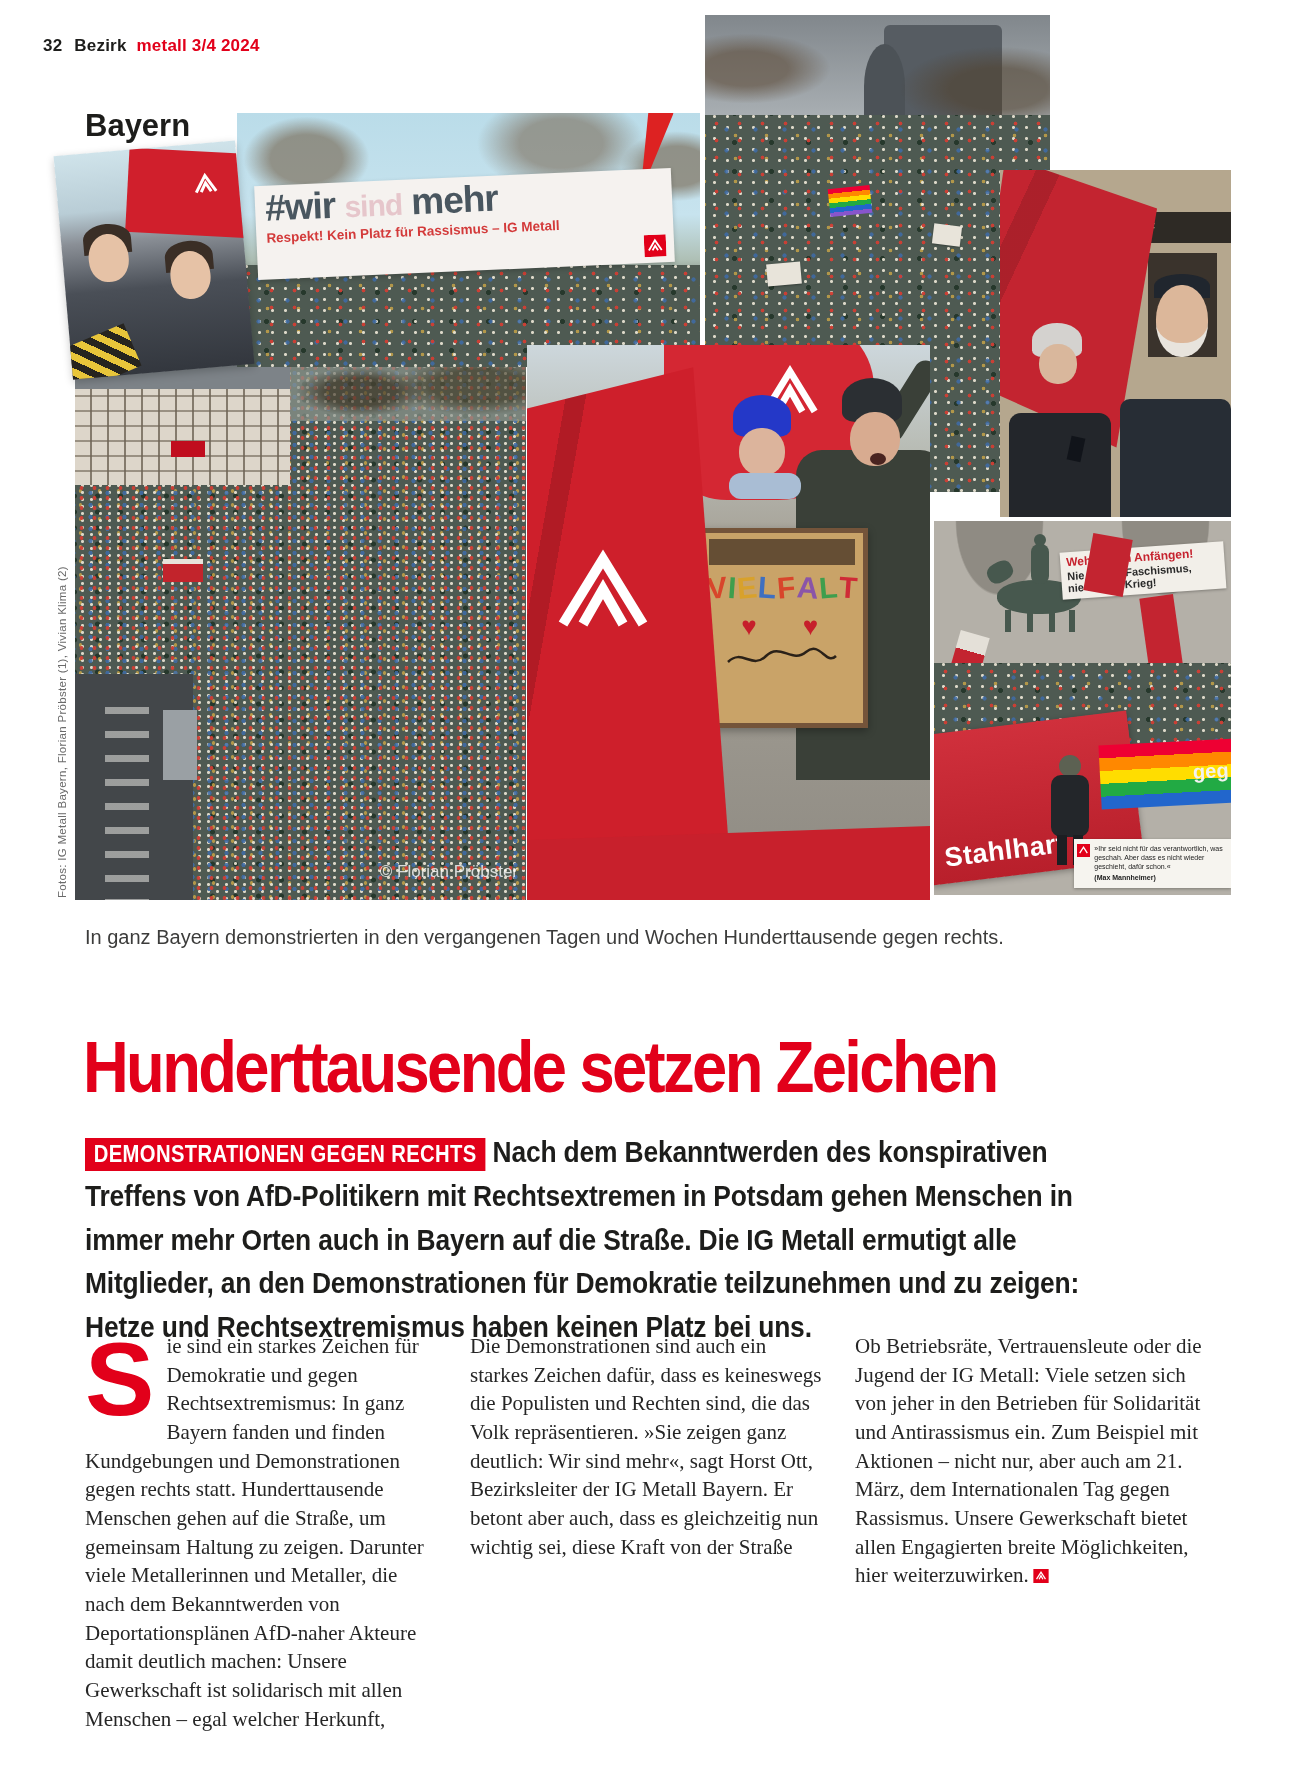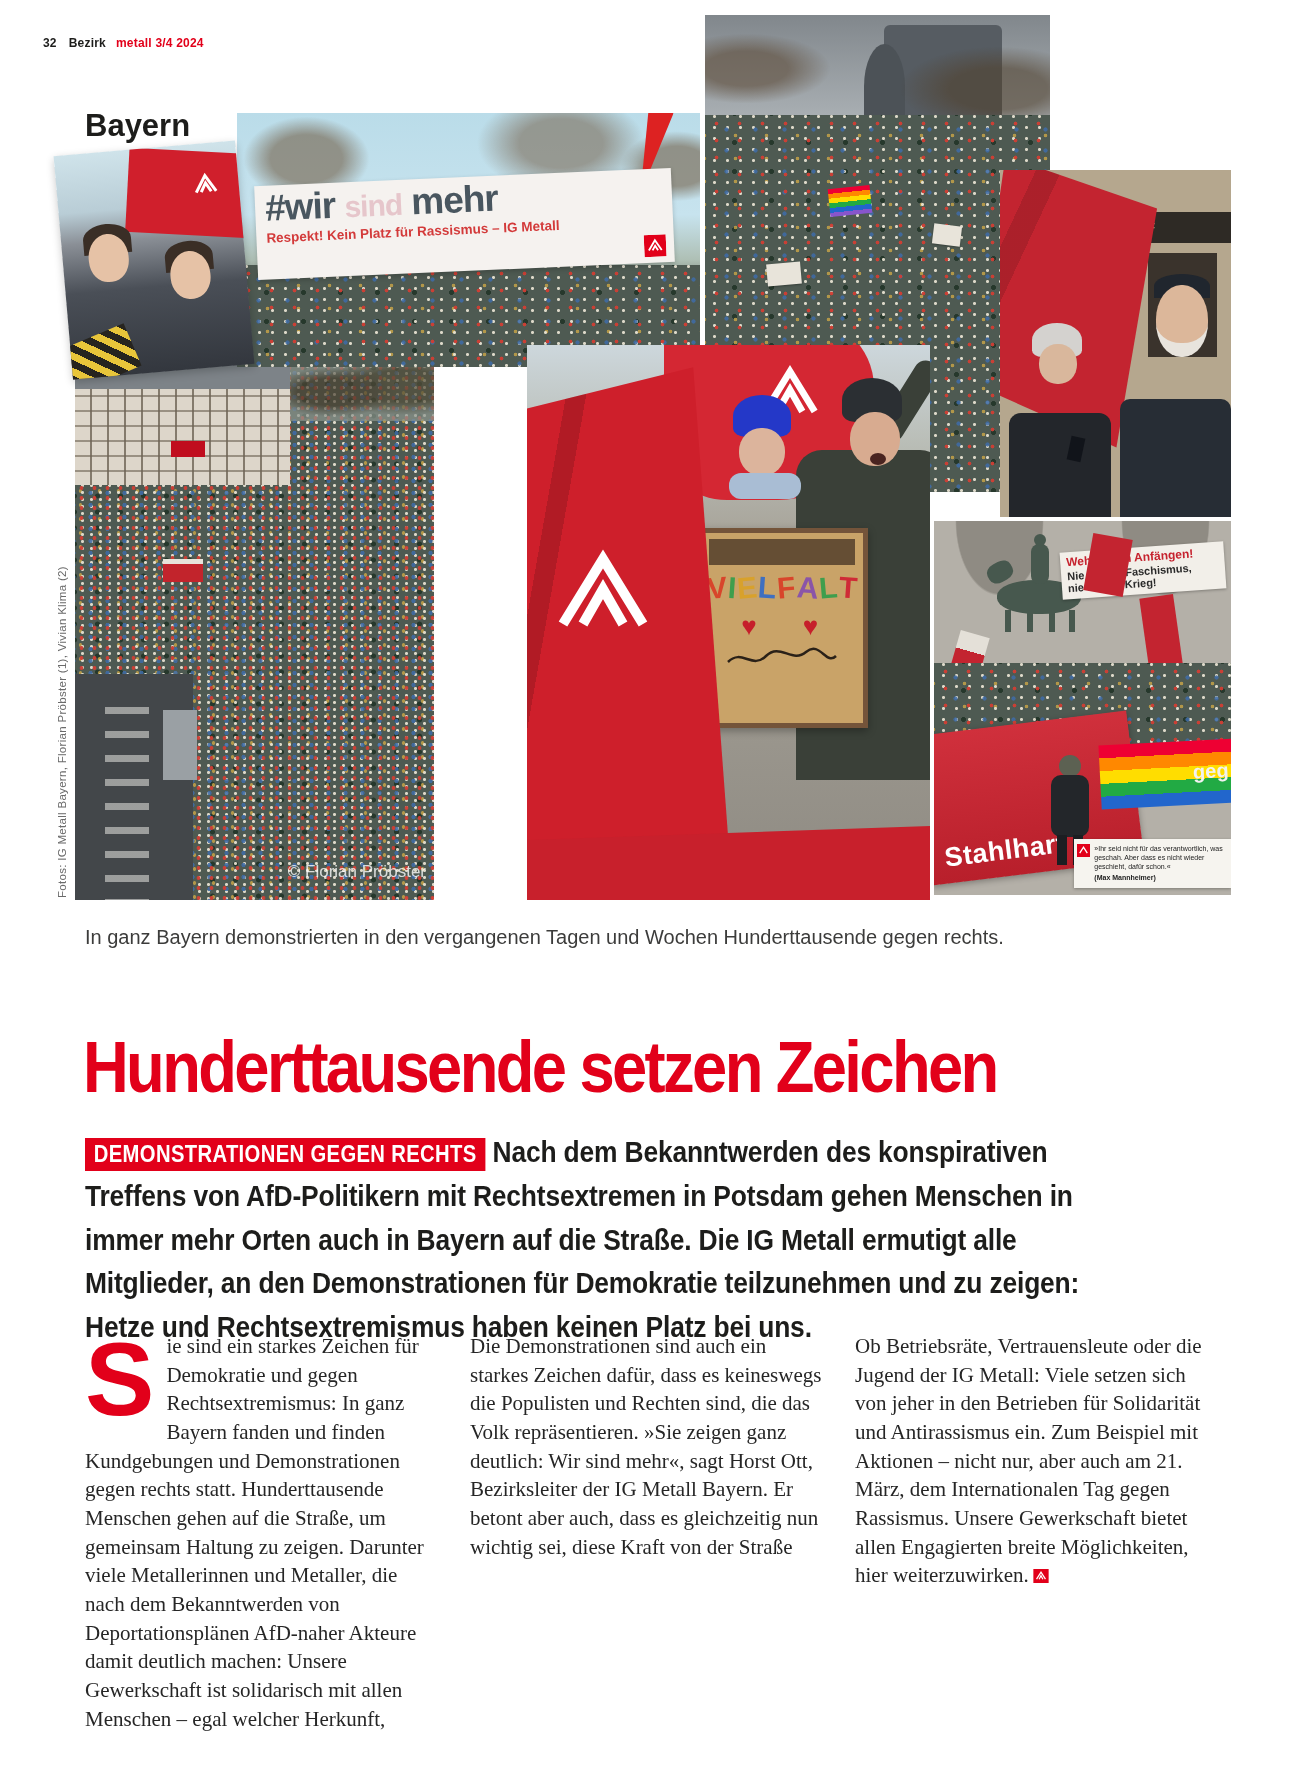--- a/index.html
+++ b/index.html
@@ -5,21 +5,21 @@
   html,body{margin:0;padding:0}
   body{
     width:1299px;height:1783px;position:relative;overflow:hidden;
     background:#ffffff;color:#1d1d1b;
     font-family:"Liberation Sans",sans-serif;
     -webkit-font-smoothing:antialiased;
   }
   .photo{position:absolute;overflow:hidden;background:#888}
 
   
-  .folio{position:absolute;left:43px;top:36px;font-size:12px;font-weight:700;letter-spacing:.2px}
+  .folio{position:absolute;left:43px;top:36px;font-size:17px;font-weight:700;letter-spacing:.2px}
   .folio .issue{color:#e2001a;margin-left:10px}
   .folio .section{margin-left:12px}
   .region{position:absolute;left:85px;top:108px;font-size:31px;font-weight:700}
   .caption{position:absolute;left:85px;top:926px;width:1100px;font-size:20px;color:#3c3c3b}
   .credit-vert{
     position:absolute;left:56px;top:498px;height:400px;
     writing-mode:vertical-rl;transform:rotate(180deg);
     font-size:11.5px;color:#6a6a6a;letter-spacing:.3px;white-space:nowrap;
   }
 
@@ -126,21 +126,21 @@
   #ph-couple .man-head{position:absolute;right:10%;top:33%;width:52px;height:58px;border-radius:48%;
       background:#dcb79a;border-bottom:14px solid #e8e4dd}
   #ph-couple .man-cap{position:absolute;right:9%;top:30%;width:56px;height:24px;border-radius:50% 50% 0 0;background:#20262e}
   #ph-couple .man-body{position:absolute;right:0;bottom:0;width:48%;height:34%;background:#272d35;border-radius:10px 10px 0 0}
   #ph-couple .woman-hair{position:absolute;left:14%;top:44%;width:50px;height:34px;border-radius:50% 50% 20% 20%;background:#d4d2cf}
   #ph-couple .woman-face{position:absolute;left:17%;top:50%;width:38px;height:40px;border-radius:48%;background:#d9b79c}
   #ph-couple .woman-body{position:absolute;left:4%;bottom:0;width:44%;height:30%;background:#23262b;border-radius:12px 12px 0 0}
   #ph-couple .phone{position:absolute;left:30%;bottom:16%;width:14px;height:24px;background:#11141a;transform:rotate(12deg)}
 
   
-  #ph-aerial{left:75px;top:363px;width:359px;height:537px;z-index:2}
+  #ph-aerial{left:75px;top:363px;width:451px;height:537px;z-index:2}
   #ph-aerial .bldg{position:absolute;left:0;top:0;width:215px;height:122px;background:#ddd6ca;
       background-image:
         repeating-linear-gradient(90deg,transparent 0 15px,rgba(110,100,85,.8) 15px 17px),
         repeating-linear-gradient(0deg,transparent 0 13px,rgba(125,115,100,.7) 13px 15px)}
   #ph-aerial .roof{position:absolute;left:0;top:0;width:215px;height:26px;background:#7d8388}
   #ph-aerial .shopsign{position:absolute;left:96px;top:78px;width:34px;height:16px;background:#c00d1e}
   #ph-aerial .treeline{position:absolute;left:215px;top:0;right:0;height:58px;opacity:.7;
       background:radial-gradient(ellipse 90px 34px at 30% 50%,#4c4434 0 40%,transparent 72%),
                  radial-gradient(ellipse 120px 40px at 80% 40%,#55503c 0 40%,transparent 72%),#8d968f}
   #ph-aerial .street{position:absolute;left:0;bottom:0;width:118px;height:226px;background:#43474a;

